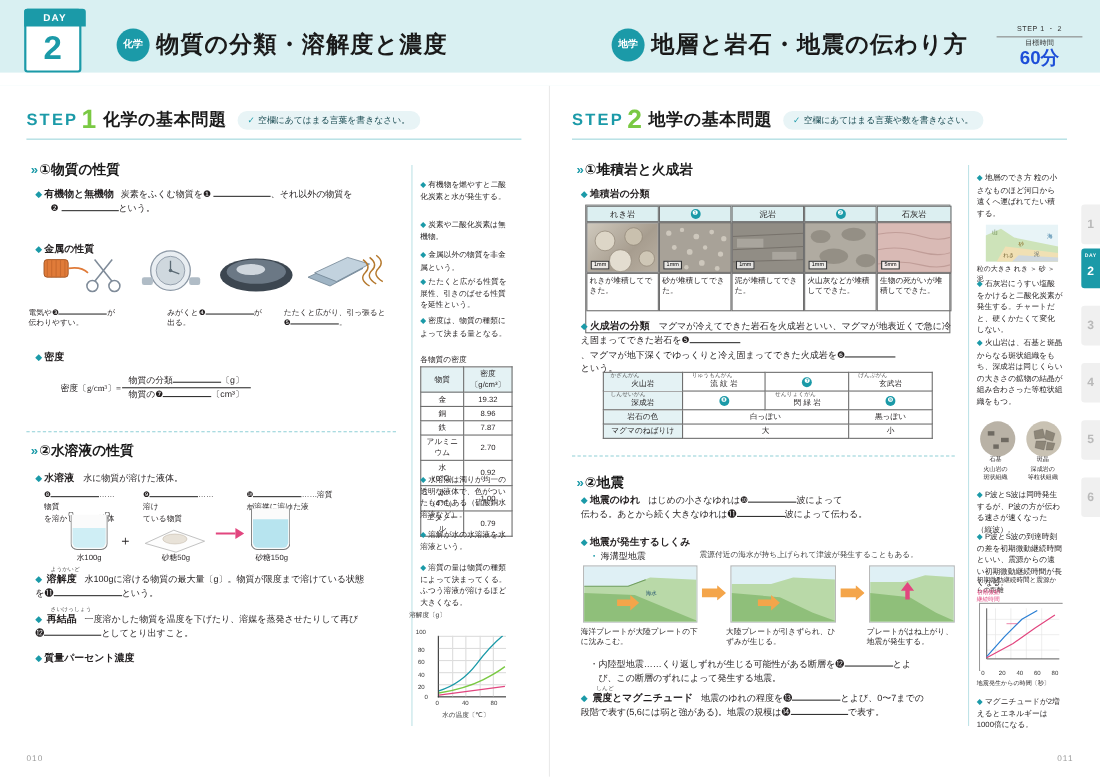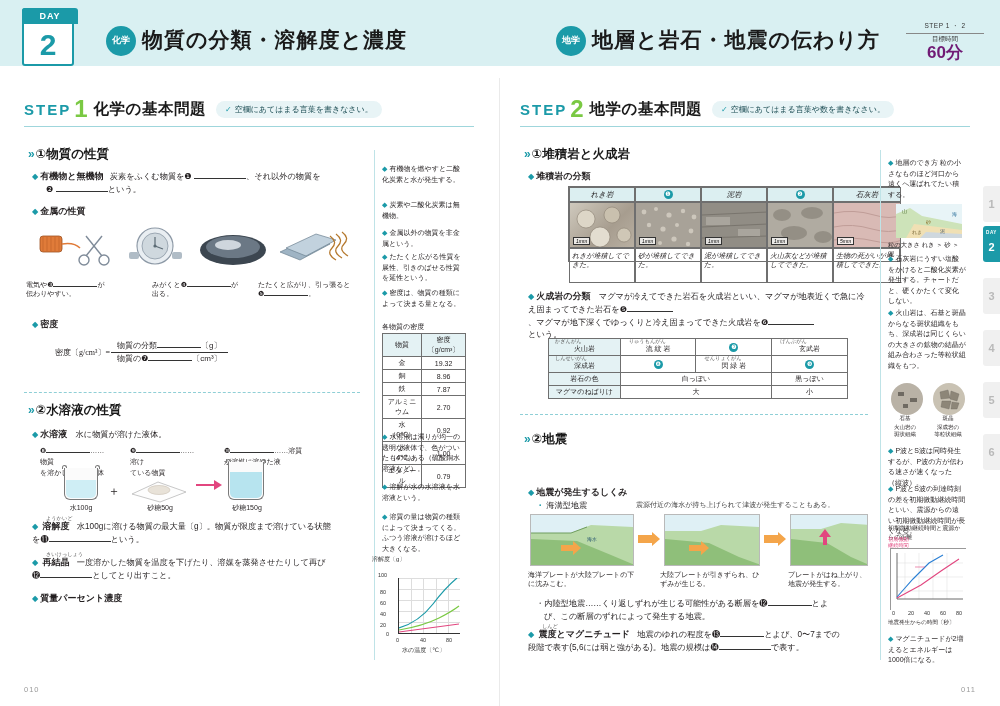--- a/index.html
+++ b/index.html
@@ -42,21 +42,21 @@
   }
   .chapter-title {
     position:absolute; font-size:21px; font-weight:bold; color:#1a1a1a;
     letter-spacing:1px; white-space:nowrap;
   }
   .goal-time {
     position:absolute; right:16px; top:22px; width:78px; text-align:center;
   }
   .goal-line { font-size:6.5px; color:#333; letter-spacing:.5px; }
   .goal-label { font-size:6.5px; color:#333; margin-top:1px; }
-  .goal-val { font-size:17px; font-weight:bold; color:#701a75; line-height:1; }
+  .goal-val { font-size:17px; font-weight:bold; color:#1d4ed8; line-height:1; }
   .goal-rule { border-top:1px solid #888; margin:2px 0 1px; }
 
   
   .step-head {
     position:absolute; height:26px;
     display:flex; align-items:center;
   }
   .step-word { font-size:15px; letter-spacing:2px; color:#1b9aa8; font-weight:bold; }
   .step-num { font-size:24px; font-weight:bold; color:#7ac943; margin:0 6px 0 3px; line-height:1; }
   .step-title { font-size:15.5px; font-weight:bold; color:#1a1a1a; letter-spacing:.5px; }
@@ -198,21 +198,21 @@
   </div>
 
   <div class="txt" style="left:32px; top:170px; width:330px;">
     <span class="bullet">◆</span><span class="sub-head">有機物と無機物</span>
     <span style="margin-left:4px;">炭素をふくむ物質を❶</span>
     <span class="ul" style="width:52px;"></span><span>、それ以外の物質を</span>
     <br><span style="margin-left:14px;">❷</span>
     <span class="ul" style="width:52px;"></span><span>という。</span>
   </div>
 
-  <div class="txt" style="left:32px; top:205px;">
+  <div class="txt" style="left:32px; top:220px;">
     <span class="bullet">◆</span><span class="sub-head">金属の性質</span>
   </div>
 
   <svg class="illus" style="left:34px; top:220px;" width="90" height="56">
     <rect x="6" y="16" width="22" height="16" rx="3" fill="#e07b39"></rect>
     <rect x="6" y="16" width="22" height="16" rx="3" fill="none" stroke="#9c5222" stroke-width=".8"></rect>
     <g stroke="#c96a2e" stroke-width="1">
       <line x1="9" y1="16" x2="9" y2="32"></line>
         <line x1="13" y1="16" x2="13" y2="32"></line>
       <line x1="17" y1="16" x2="17" y2="32"></line>
@@ -465,21 +465,21 @@
   <div class="step-rule" style="left:520px; top:126px; width:450px;"></div>
 
   <div class="sec-head" style="left:524px; top:146px;">
     <span class="arr">»</span><span>①堆積岩と火成岩</span>
   </div>
 
   <div class="txt" style="left:528px; top:170px;">
     <span class="bullet">◆</span><span class="sub-head">堆積岩の分類</span>
   </div>
 
-  <div class="rockgrid" style="left:568px; top:186px; width:332px; height:76px;font-style:italic;">
+  <div class="rockgrid" style="left:532px; top:186px; width:332px; height:117px;">
 
     <div class="rockhdr" style="left:0; top:0; width:66px; height:15px;">れき岩</div>
     <div class="rockhdr" style="left:66px; top:0; width:66px; height:15px;">
       <span class="ansnum">❶</span>
     </div>
     <div class="rockhdr" style="left:132px; top:0; width:66px; height:15px;">泥岩</div>
     <div class="rockhdr" style="left:198px; top:0; width:66px; height:15px;">
       <span class="ansnum">❷</span>
     </div>
     <div class="rockhdr" style="left:264px; top:0; width:68px; height:15px;">石灰岩</div>
@@ -608,20 +608,25 @@
     </tr>
   </tbody>
     </table>
 
   <div class="dashed" style="left:520px; top:414px; width:348px;"></div>
 
   <div class="sec-head" style="left:524px; top:431px;">
     <span class="arr">»</span><span>②地震</span>
   </div>
 
+  <div class="txt" style="left:528px; top:448px; width:340px;">
+    <span class="bullet">◆</span><span class="sub-head">地震のゆれ</span>
+    <span style="margin-left:5px;">はじめの小さなゆれは❿</span><span class="ul" style="width:40px;"></span><span>波によって</span><br>
+    <span>伝わる。あとから続く大きなゆれは⓫</span><span class="ul" style="width:40px;"></span><span>波によって伝わる。</span>
+  </div>
 
   <div class="txt" style="left:528px; top:486px;">
     <span class="bullet">◆</span><span class="sub-head">地震が発生するしくみ</span>
   </div>
   <div class="txt" style="left:536px; top:500px;">
     <span class="bullet" style="color:#1b9aa8;">・</span><span>海溝型地震</span>
   </div>
   <div class="txt" style="left:636px; top:500px; width:230px; font-size:7px; color:#444;">震源付近の海水が持ち上げられて津波が発生することもある。</div>
 
   <div class="plate-panel" style="left:530px; top:514px; width:104px; height:52px; background:#e6f2f6;">

